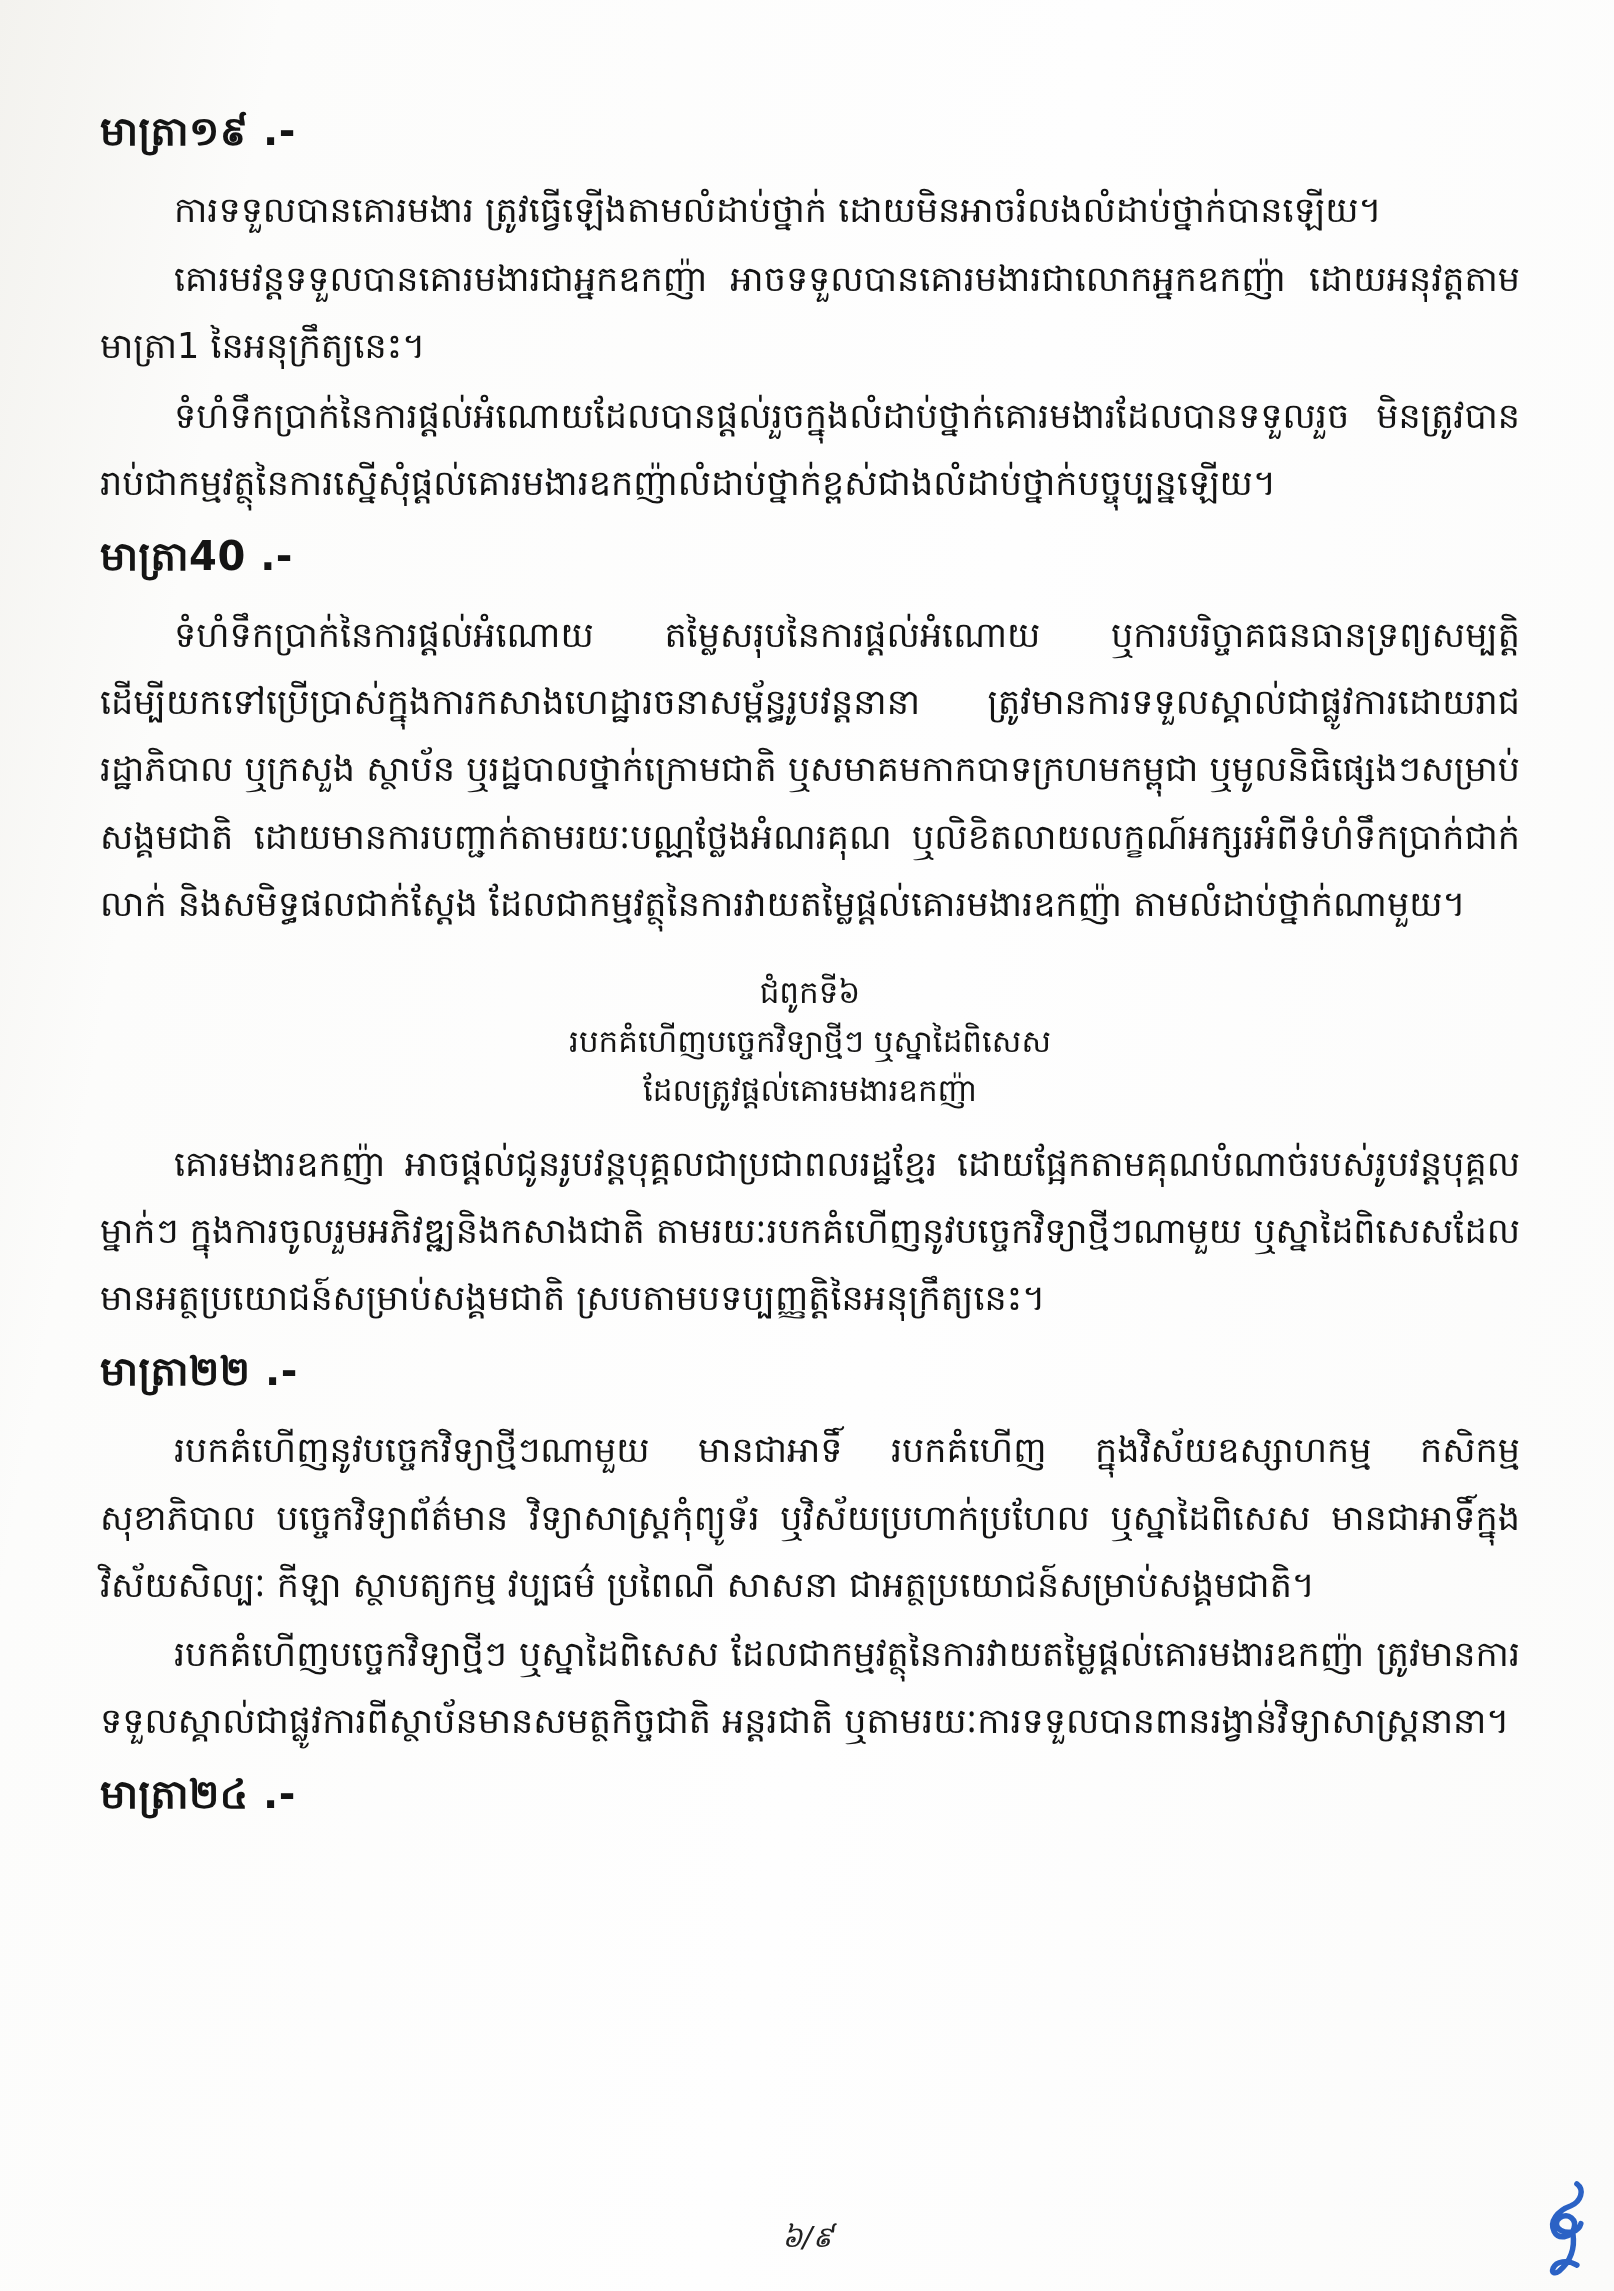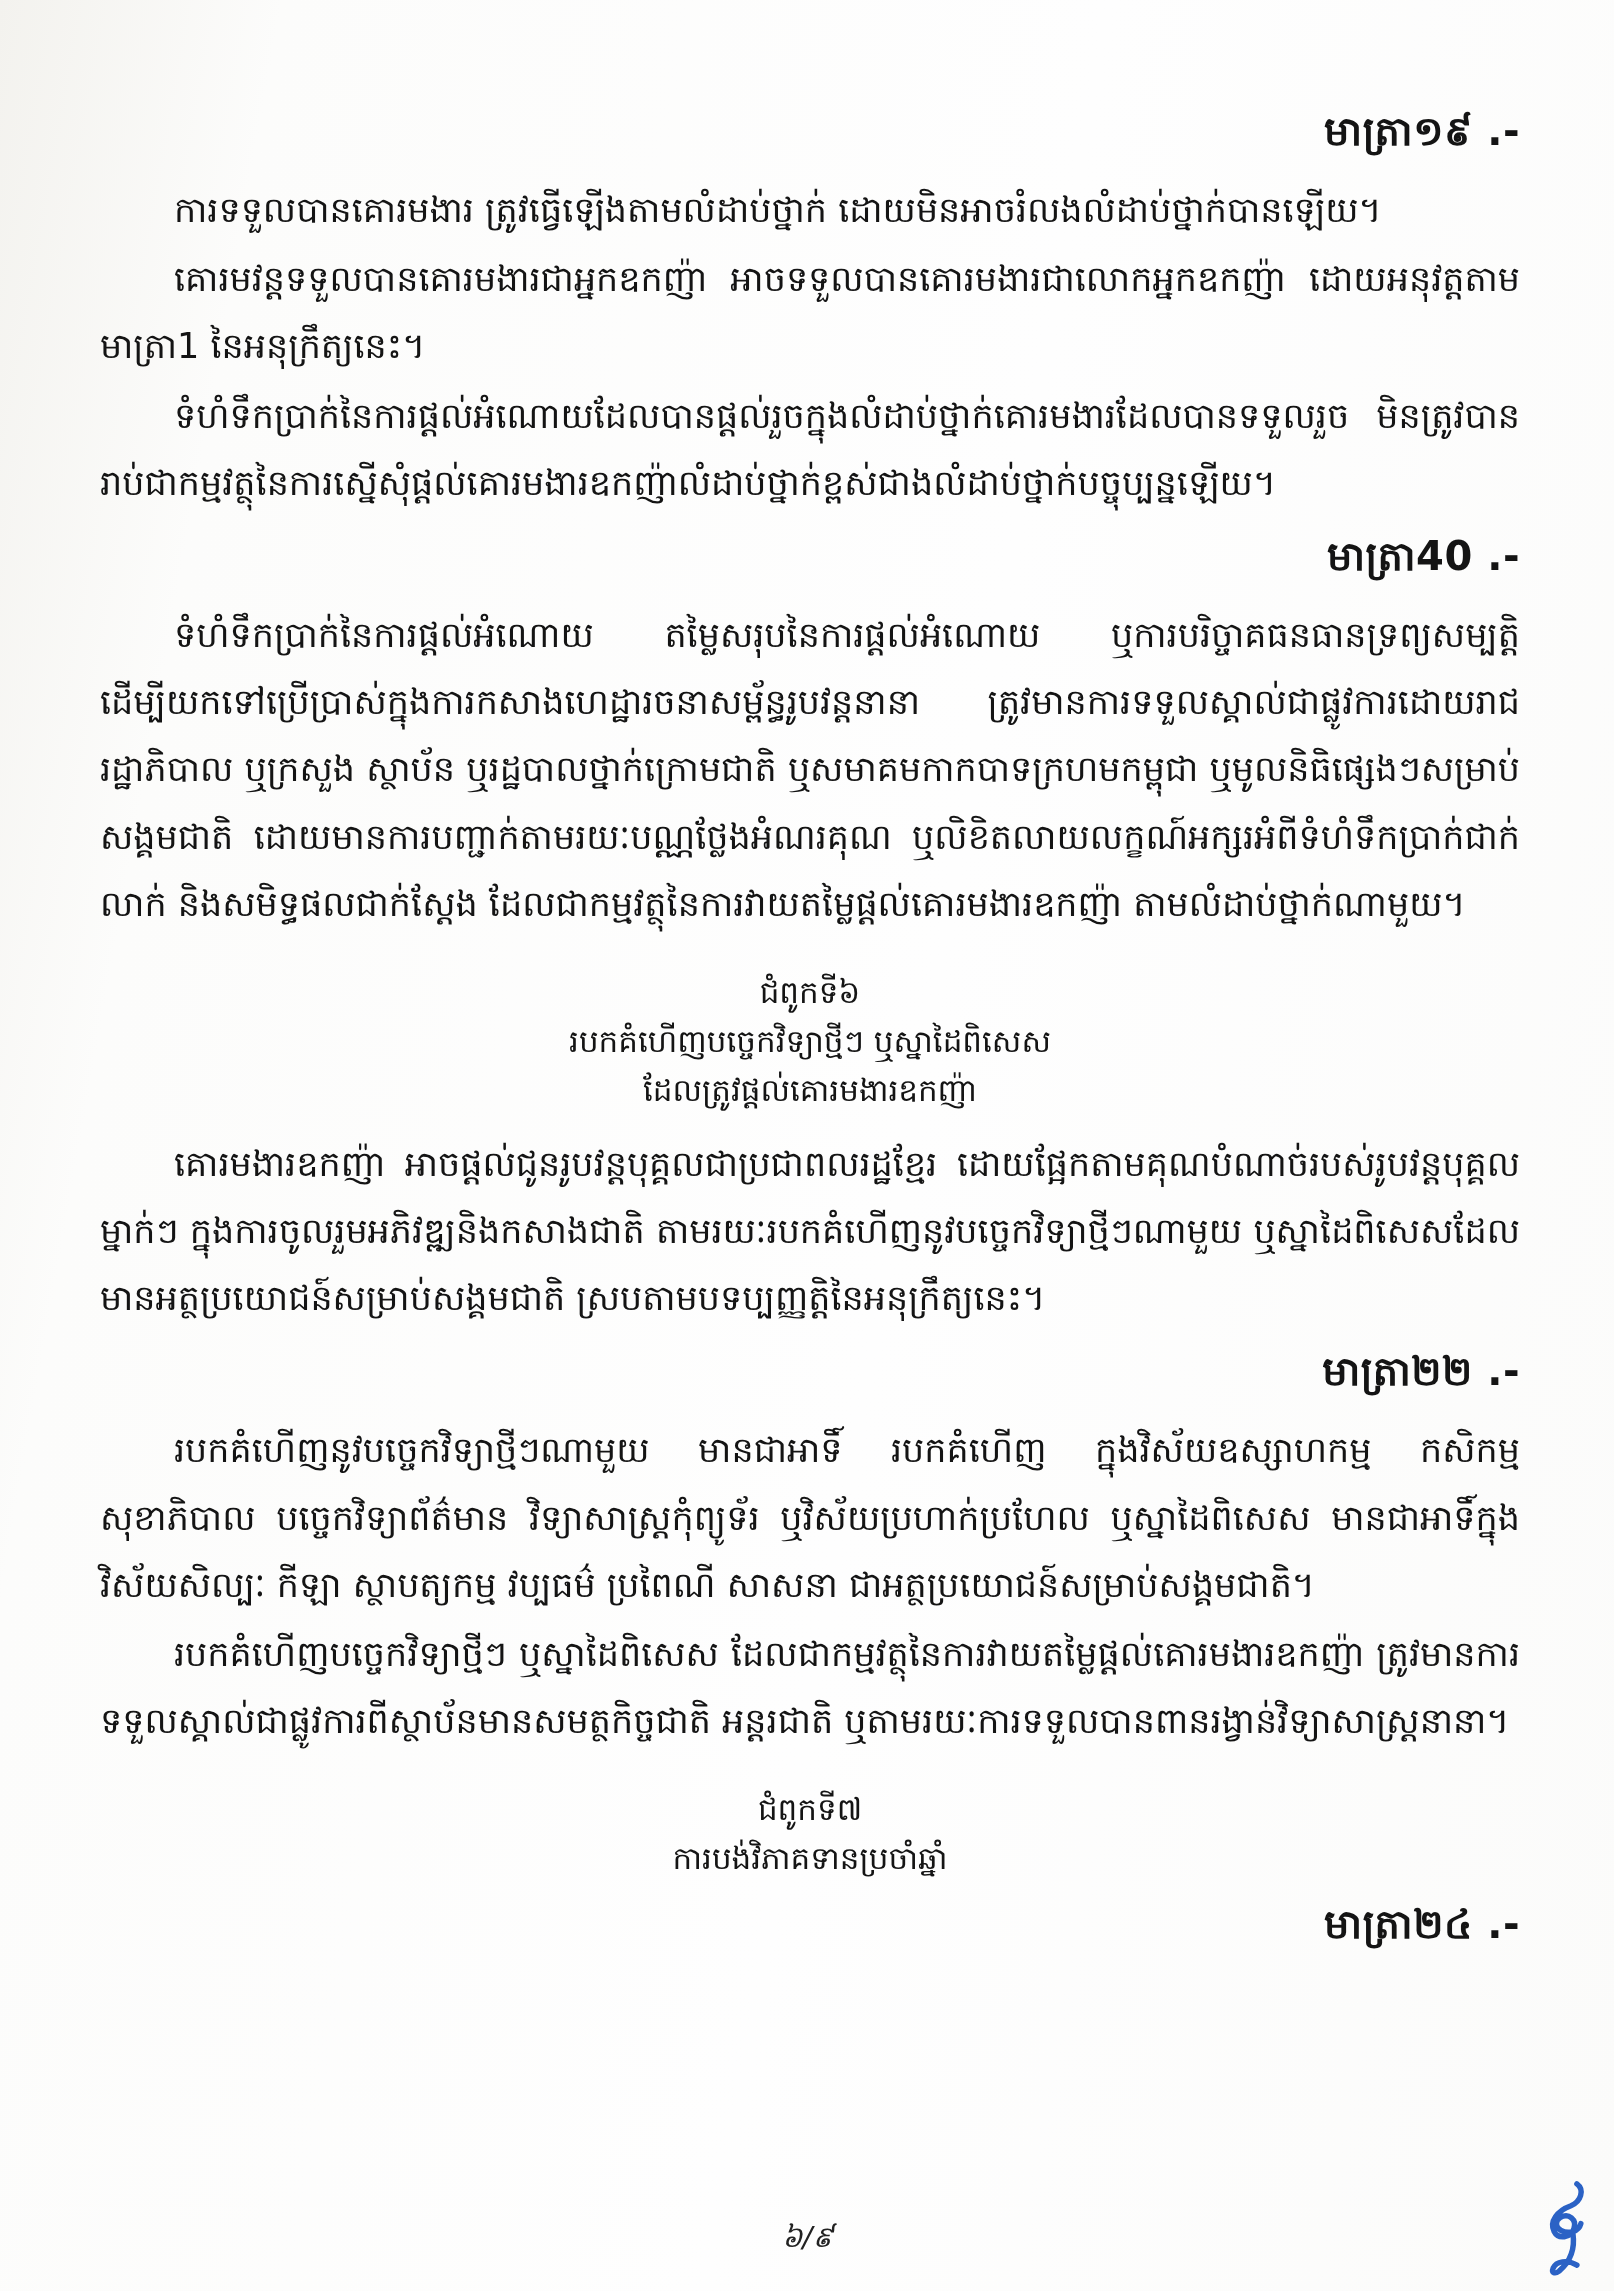--- a/index.html
+++ b/index.html
@@ -10,21 +10,20 @@
     margin:0 auto;
     box-sizing:border-box;
     background:linear-gradient(100deg,#f3f2ee 0%,#fcfcfb 14%,#fefefe 55%,#fbfbfa 100%);
     color:#141414;
     padding:92px 95px 0 100px;
     overflow:hidden;
   }
   .article-heading{
     font-size:40px;font-weight:bold;letter-spacing:0.5px;
     margin:14px 0 12px 0;
-    text-align:right;
   }
   .body-para{
     font-size:35px;line-height:1.92;
     text-align:justify;text-indent:74px;
     margin:0 0 2px 0;
   }
   .chapter{
     text-align:center;font-weight:normal;
     font-size:31px;line-height:1.58;
     margin:30px 0 16px 0;
@@ -68,24 +67,20 @@
 
   <section>
     <h2 class="article-heading">មាត្រា២២ .-</h2>
     <p class="body-para">របកគំហើញនូវបច្ចេកវិទ្យាថ្មីៗណាមួយ មានជាអាទិ៍ របកគំហើញ ក្នុងវិស័យឧស្សាហកម្ម កសិកម្ម សុខាភិបាល បច្ចេកវិទ្យាព័ត៌មាន វិទ្យាសាស្ត្រកុំព្យូទ័រ ឬវិស័យប្រហាក់ប្រហែល ឬស្នាដៃពិសេស មានជាអាទិ៍ក្នុងវិស័យសិល្បៈ កីឡា ស្ថាបត្យកម្ម វប្បធម៌ ប្រពៃណី សាសនា ជាអត្ថប្រយោជន៍សម្រាប់សង្គមជាតិ។</p>
   </section>
 
   <section>
     <p class="body-para">របកគំហើញបច្ចេកវិទ្យាថ្មីៗ ឬស្នាដៃពិសេស ដែលជាកម្មវត្ថុនៃការវាយតម្លៃផ្តល់គោរមងារឧកញ៉ា ត្រូវមានការទទួលស្គាល់ជាផ្លូវការពីស្ថាប័នមានសមត្ថកិច្ចជាតិ អន្តរជាតិ ឬតាមរយៈការទទួលបានពានរង្វាន់វិទ្យាសាស្ត្រនានា។</p>
   </section>
 
-  <div class="chapter">
-    <div class="chapter-line">ជំពូកទី៧</div>
-    <div class="chapter-line">ការបង់វិភាគទានប្រចាំឆ្នាំ</div>
-  </div>
 
   <section>
     <h2 class="article-heading">មាត្រា២៤ .-</h2>
 
   </section>
 
   <div class="page-number">៦/៩</div>
 
   <svg class="signature" viewBox="0 0 70 110" xmlns="http://www.w3.org/2000/svg">
     <path d="M46 8 C 54 14, 50 26, 40 30 C 26 35, 18 46, 23 56 C 27 64, 40 63, 43 53 C 46 44, 38 37, 29 42 C 24 45, 24 52, 30 55 C 38 59, 48 56, 50 48 M 42 58 C 44 72, 40 86, 28 96 C 24 99, 20 98, 22 93 C 25 86, 36 84, 46 90" fill="none" stroke="#2b62c5" stroke-width="5.5" stroke-linecap="round" stroke-linejoin="round"></path>

